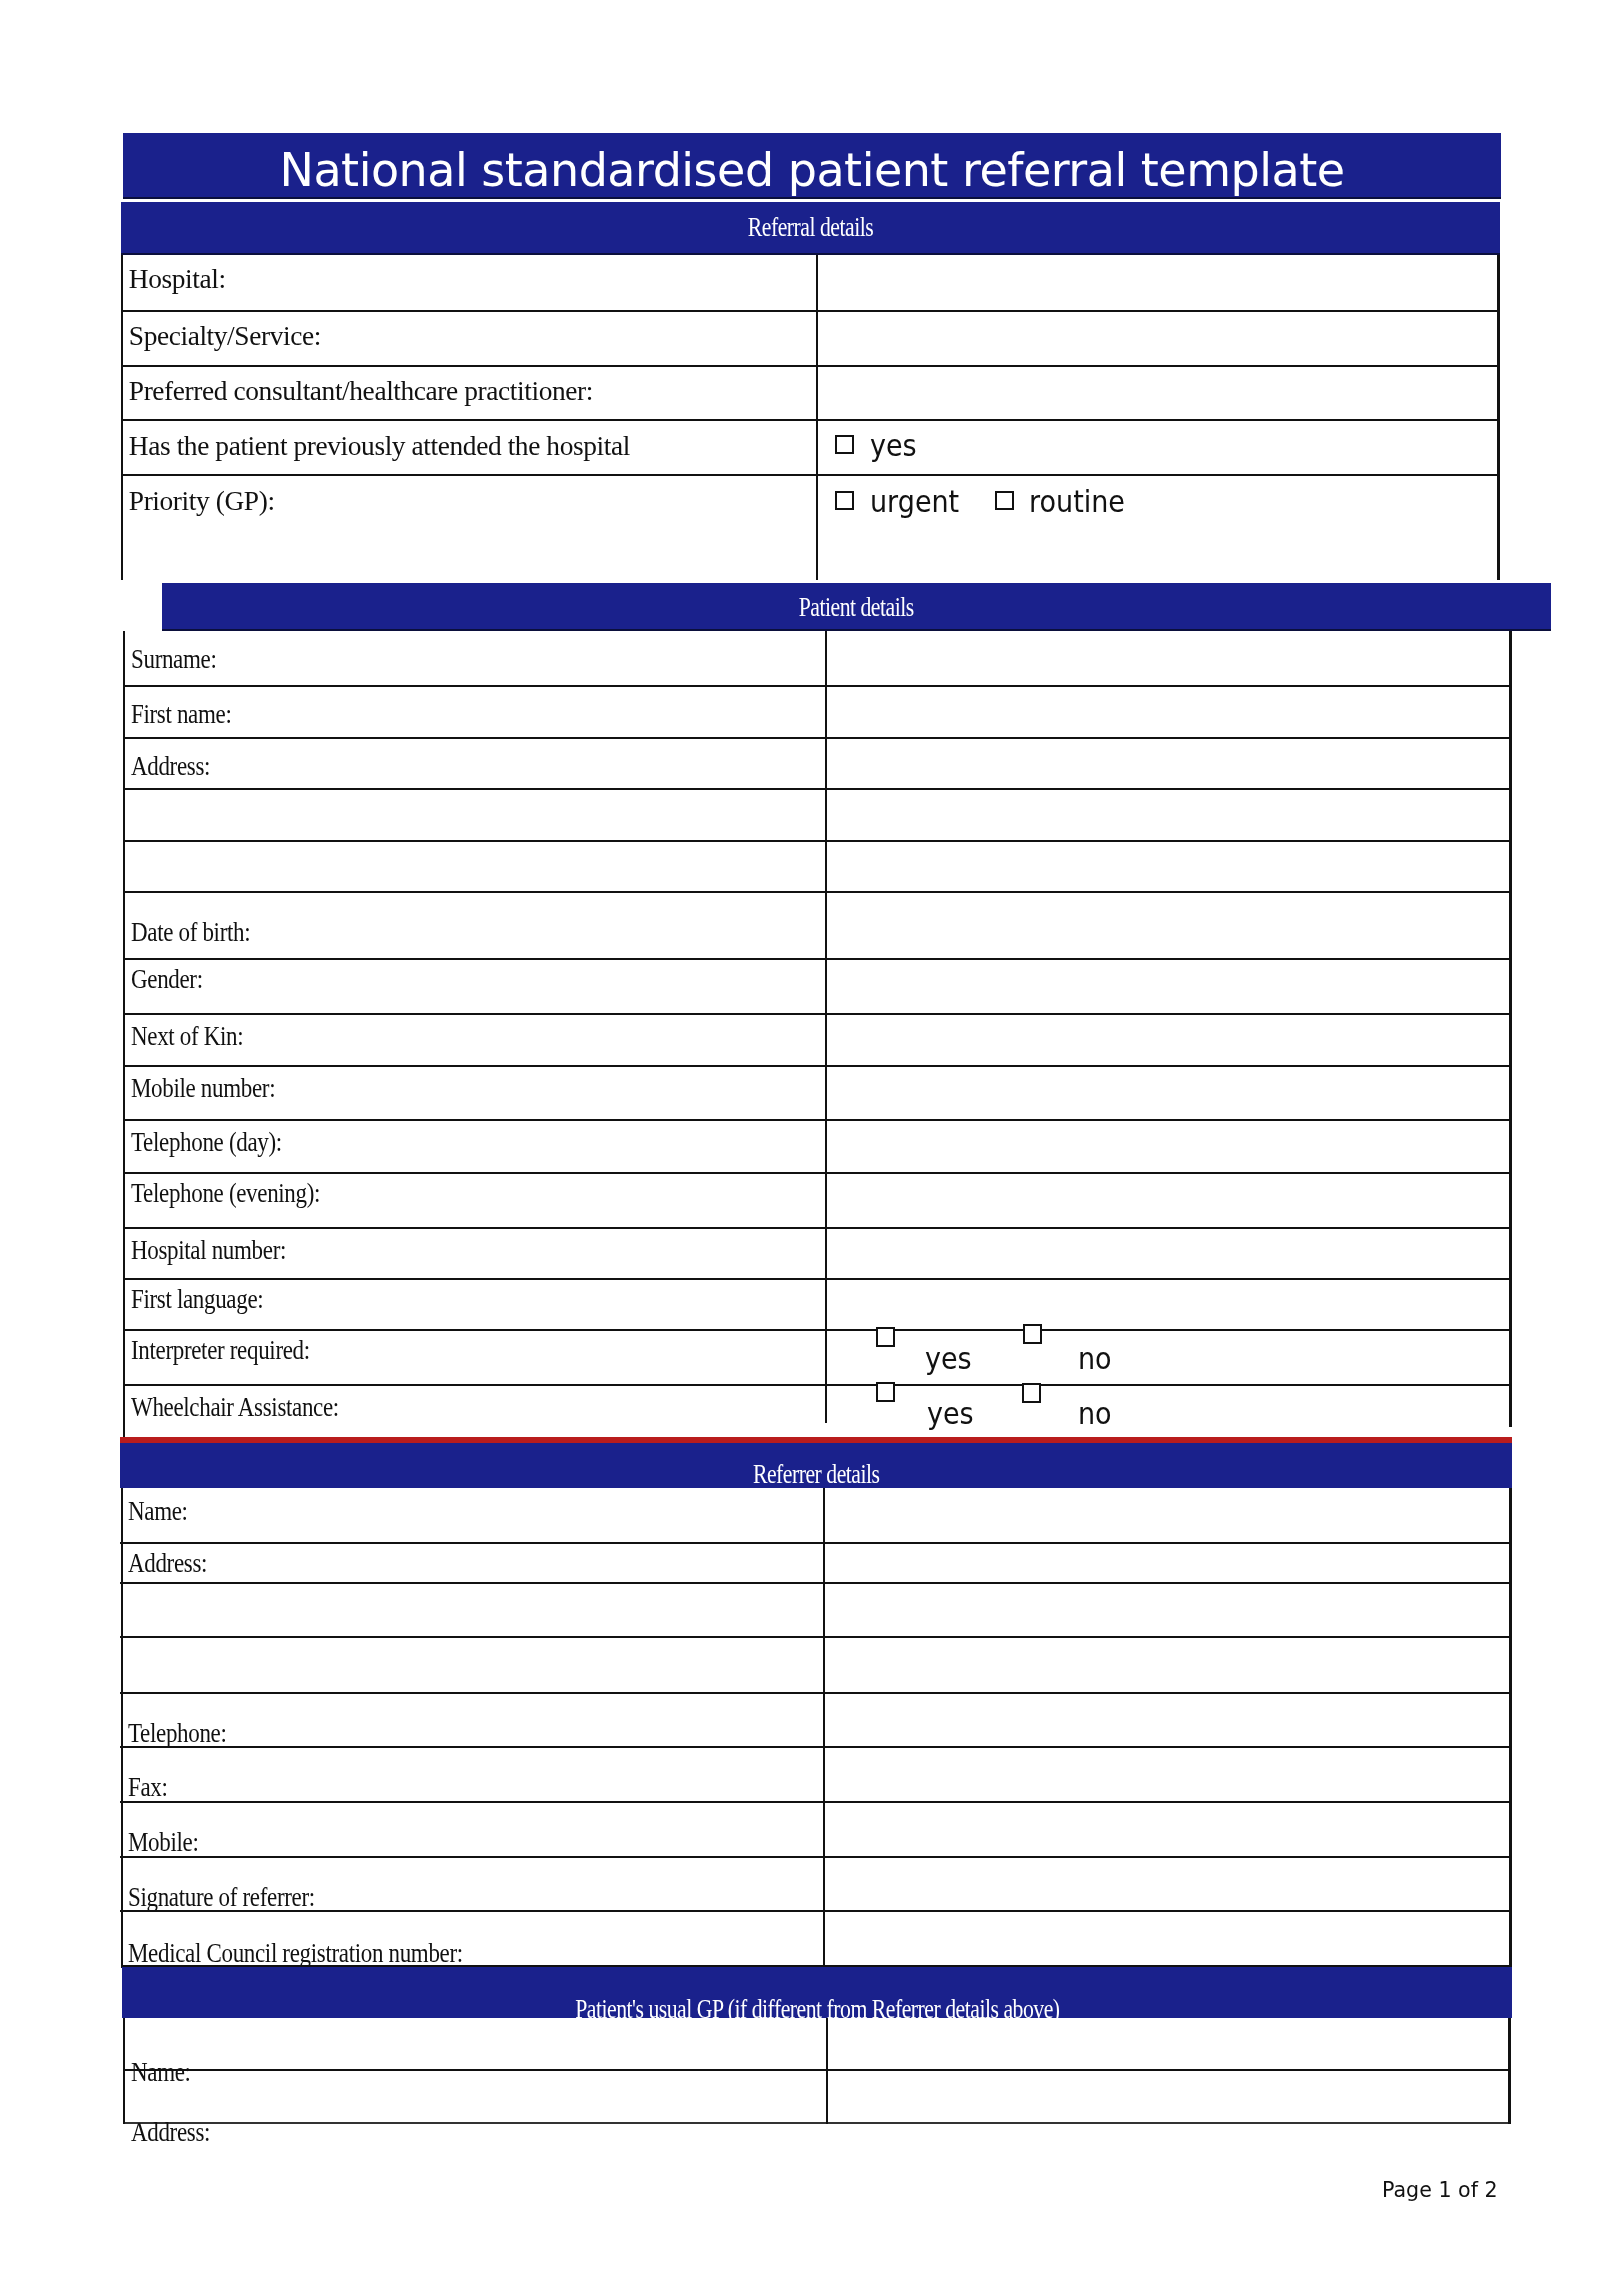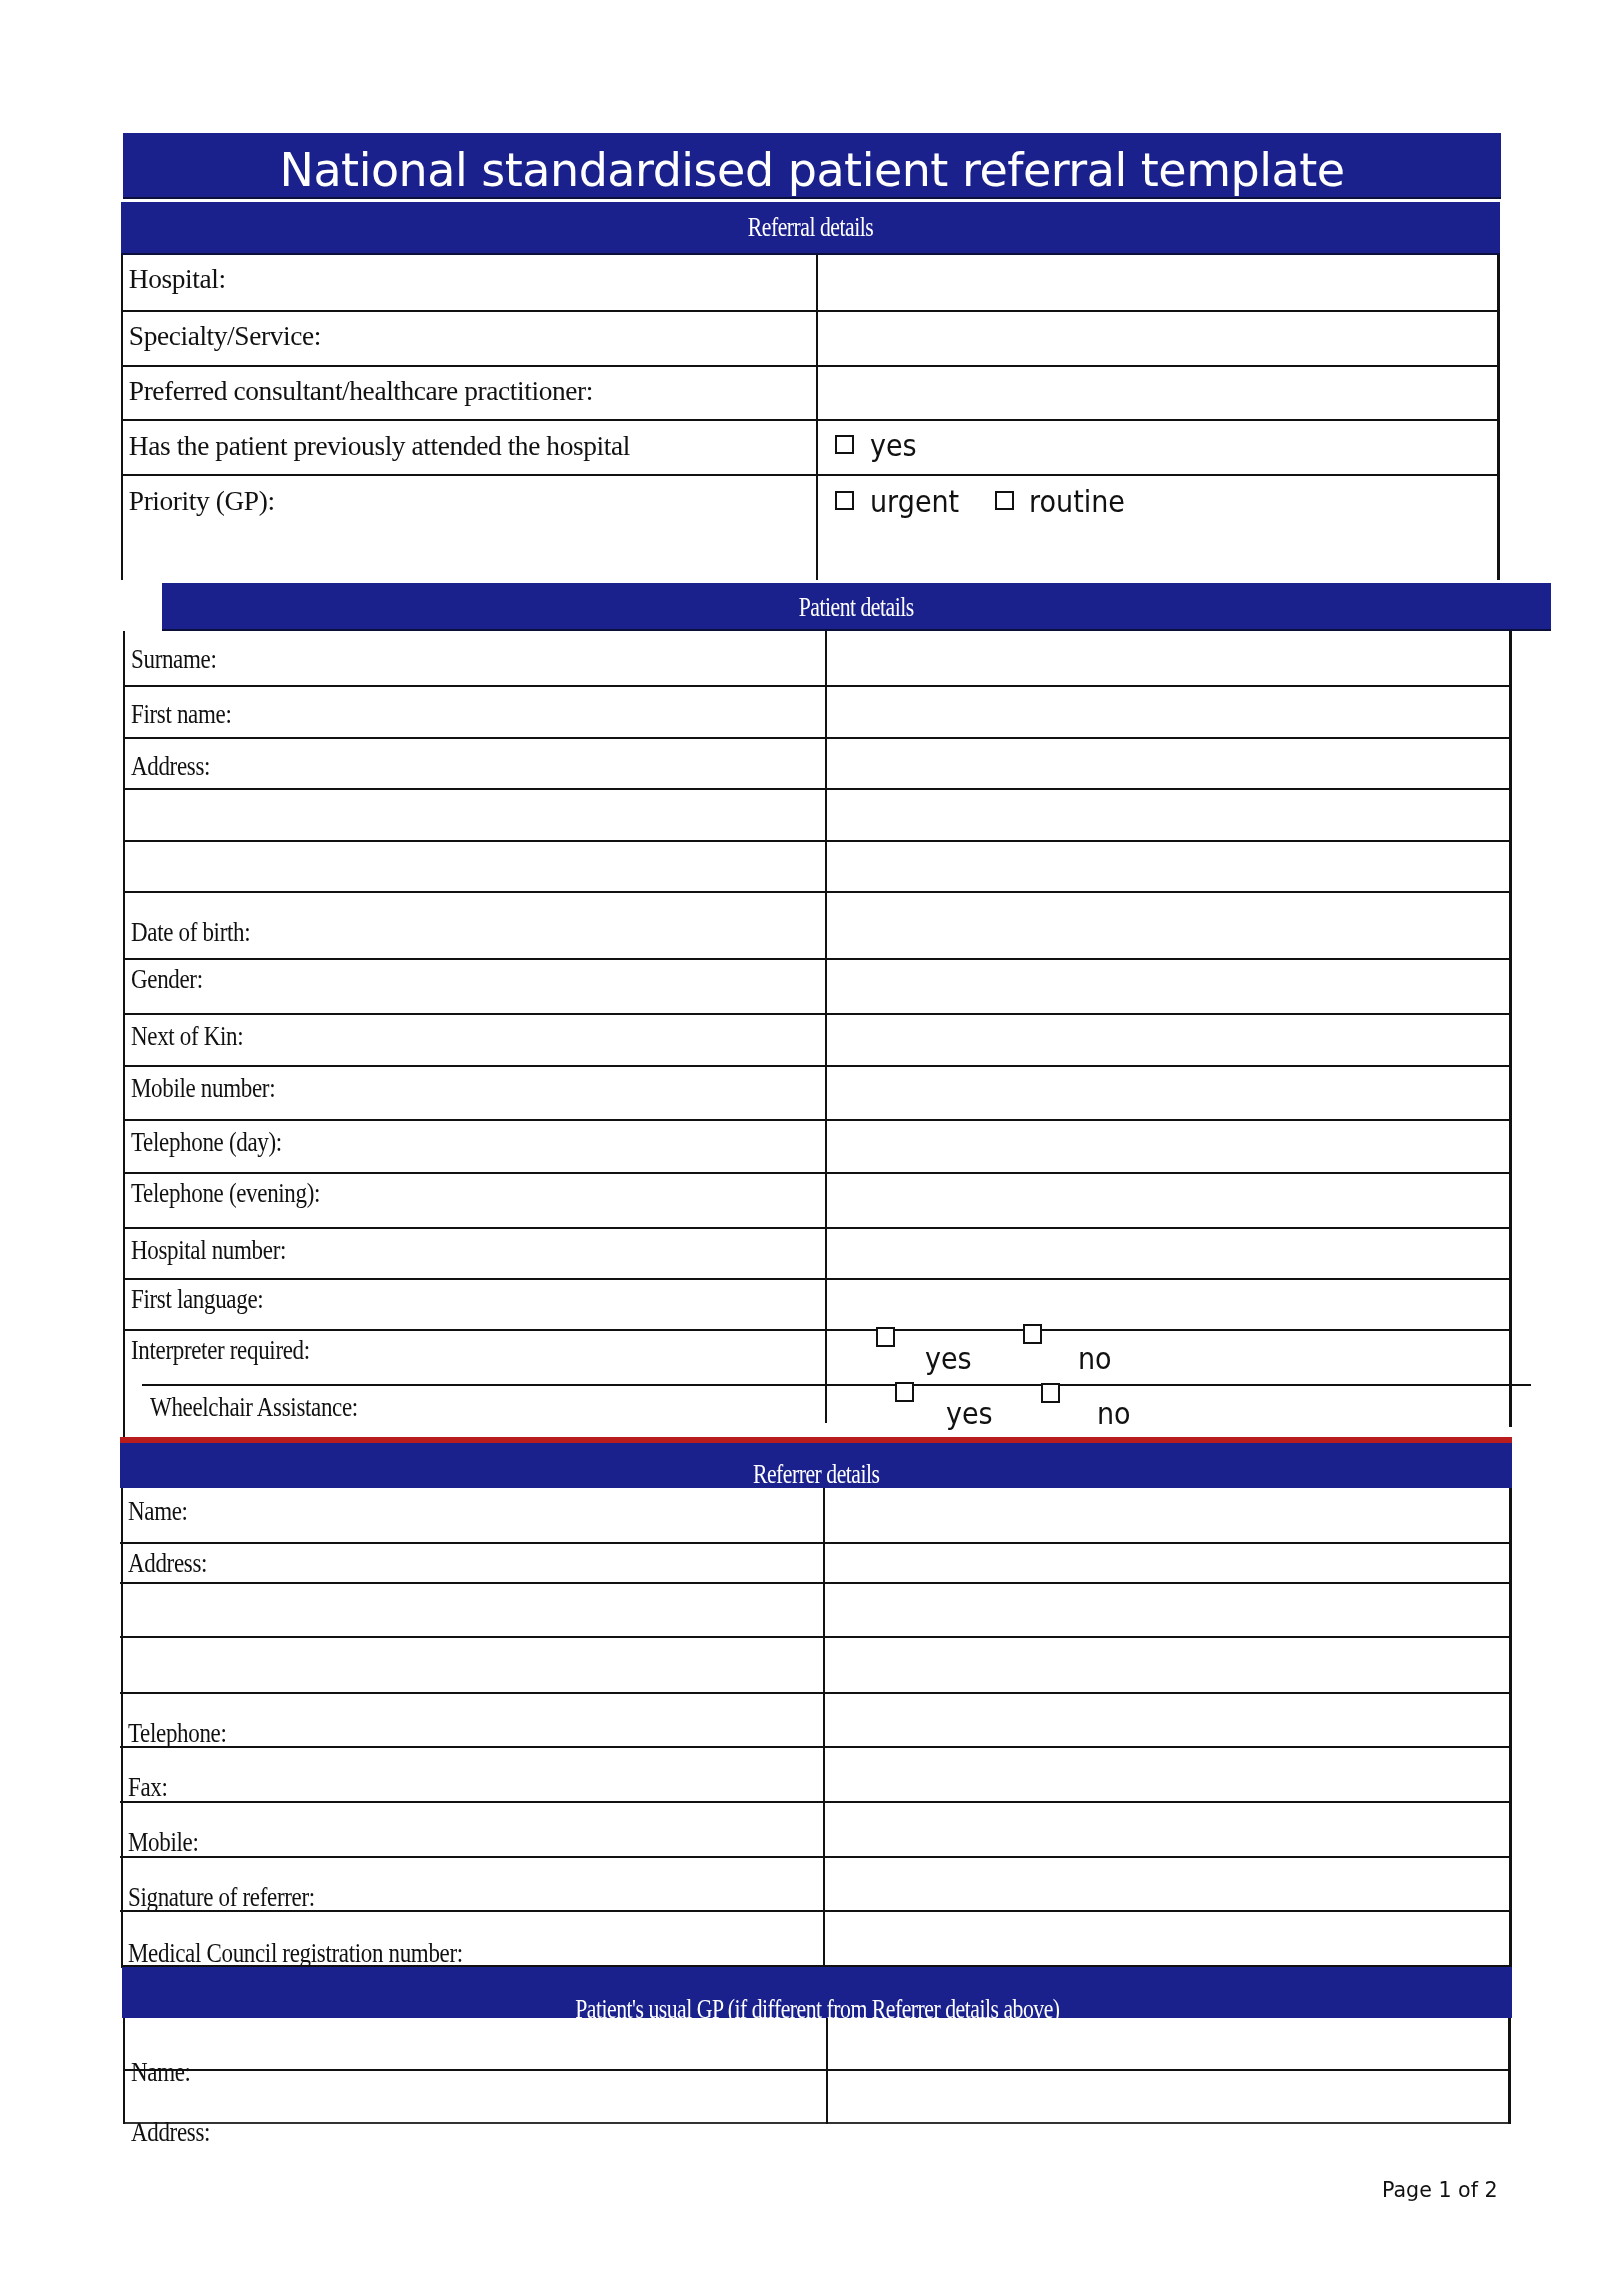--- a/index.html
+++ b/index.html
@@ -141,21 +141,21 @@
       <span class="lab cond" style="top:3.9px;">First language:</span>
       <div style="position:absolute; left:705px; top:0; right:2.9px; bottom:0;"></div>
     </div>
     <div class="row" style="top:698px; width:1389px; height:55px;">
       <span class="lab cond" style="top:3.9px;">Interpreter required:</span>
       <div class="cb" style="left:753px; top:-3.9px;"></div>
       <span class="opt" style="left:802px; top:9.8px;">yes</span>
       <div class="cb" style="left:900px; top:-6.9px;"></div>
       <span class="opt" style="left:955px; top:9.8px;">no</span>
     </div>
-    <div class="row" style="top:753px; width:1389px; height:53px;margin-left:19px;">
+    <div class="row" style="top:753px; width:1389px; height:53px;">
       <span class="lab cond" style="top:5.9px;">Wheelchair Assistance:</span>
       <div class="cb" style="left:753px; top:-3.9px;"></div>
       <span class="opt" style="left:804px; top:9.8px;">yes</span>
       <div class="cb" style="left:899px; top:-2.9px;"></div>
       <span class="opt" style="left:955px; top:9.8px;">no</span>
     </div>
   </div>
 
   <div class="sec-head" style="left:120px; top:1437px; width:1392px; height:51px; line-height:63px; border-top:6px solid #b91c1c;">
     <span>Referrer details</span>

